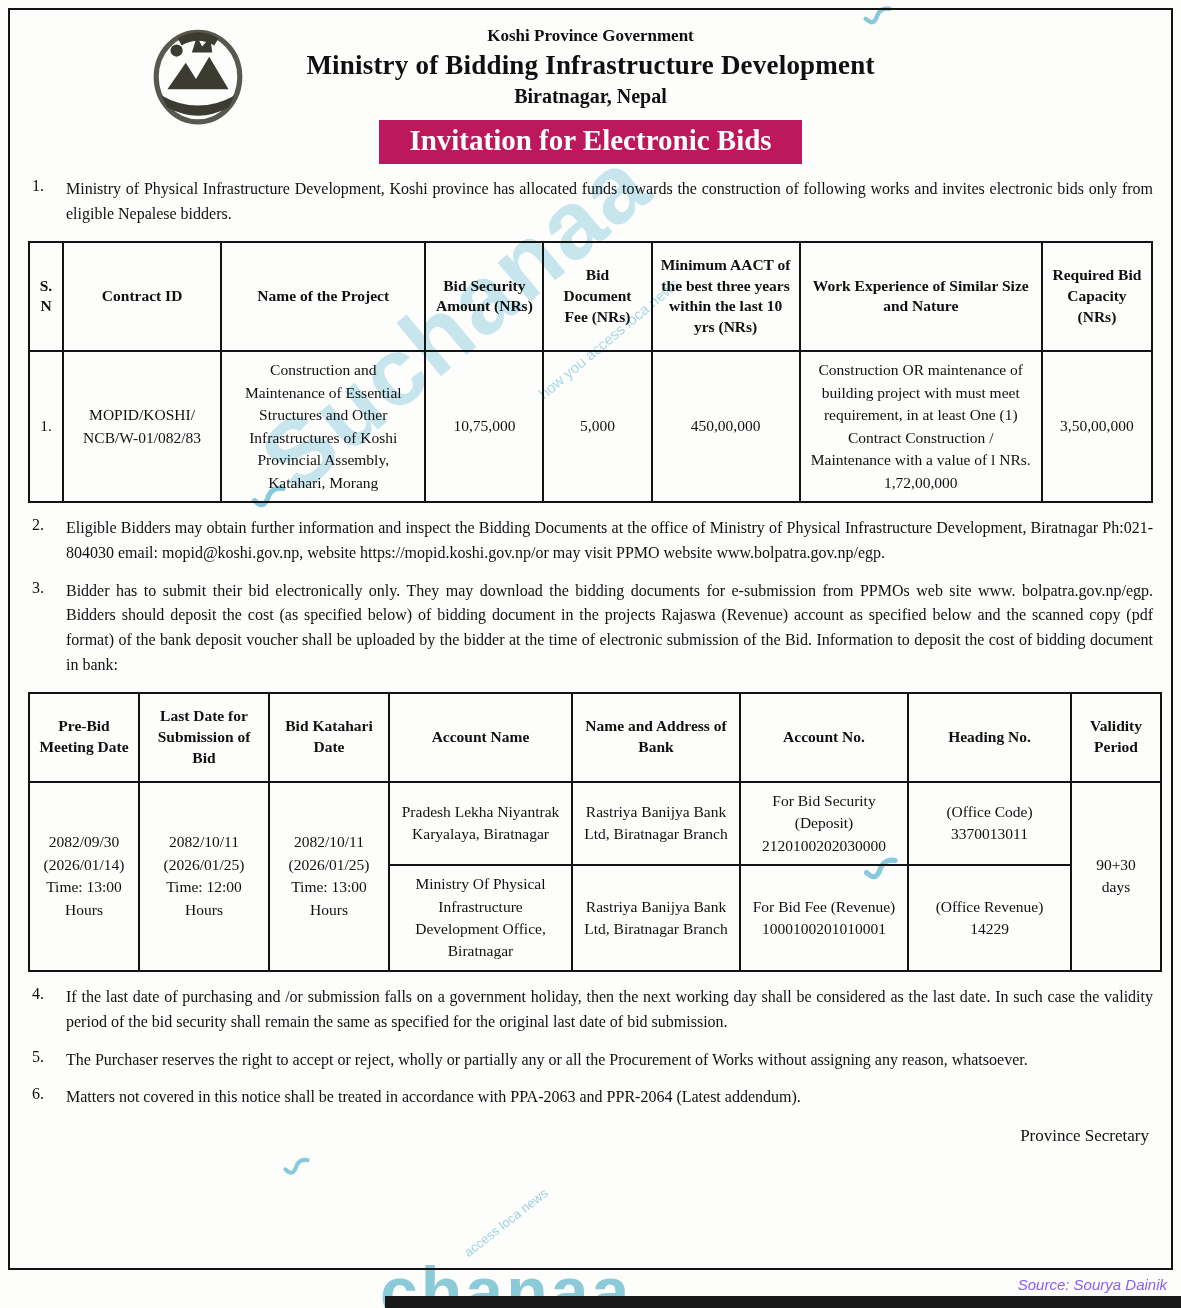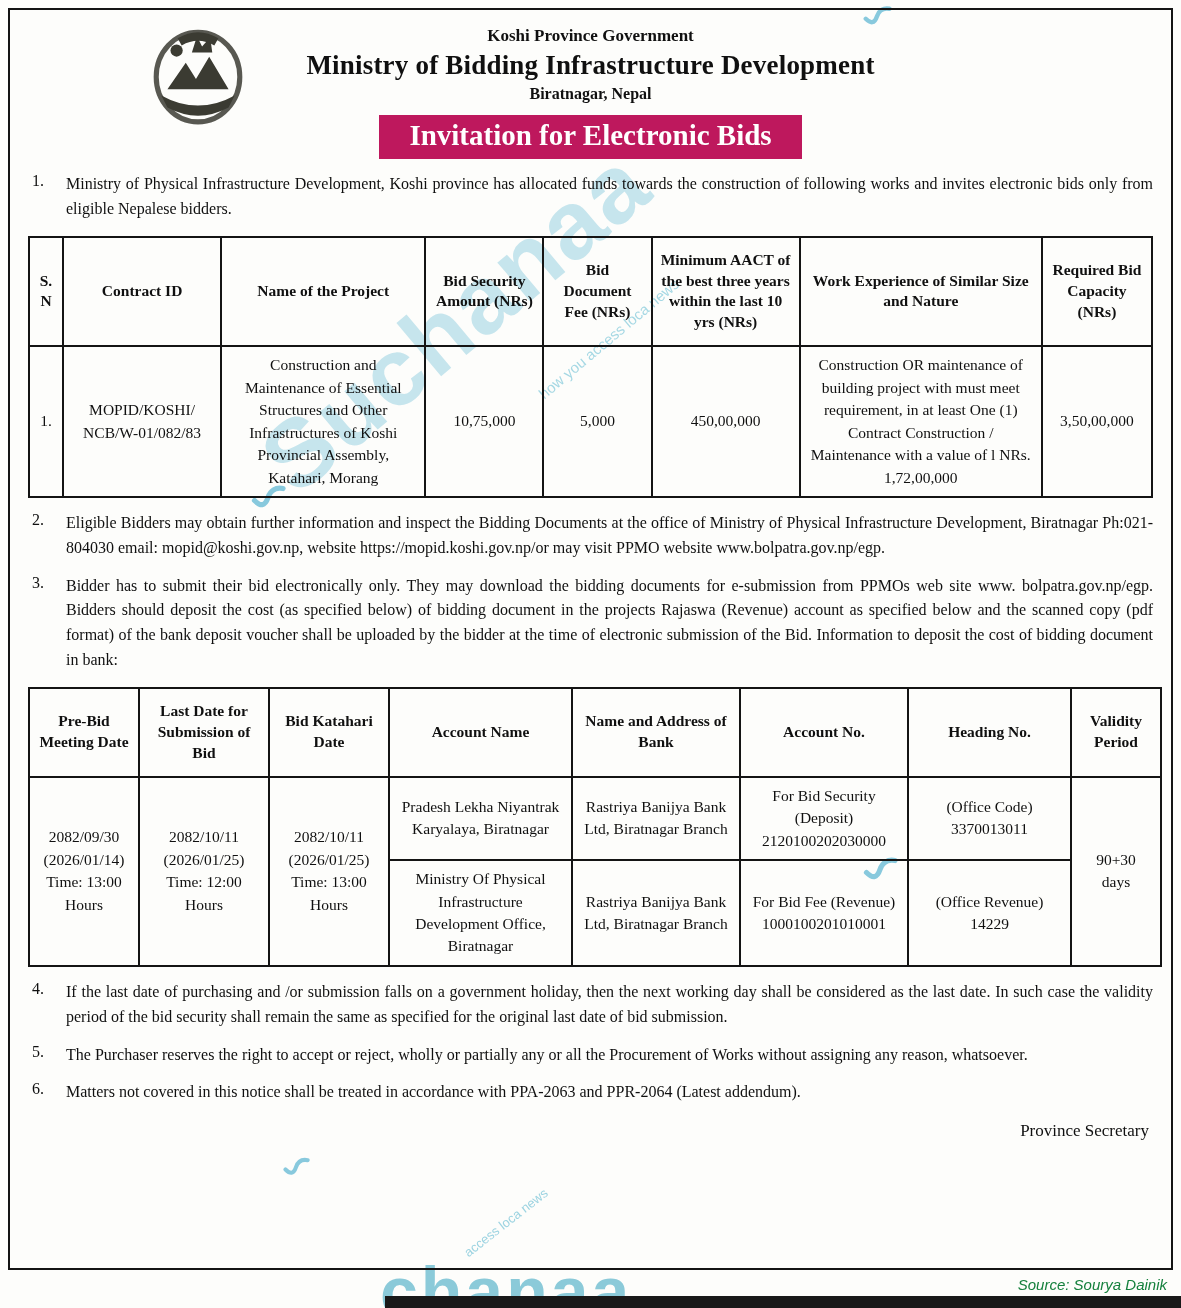--- a/index.html
+++ b/index.html
@@ -6,40 +6,40 @@
   html,body { background:#ffffff; }
   body { font-family:"Liberation Serif", serif; color:#101010; }
   .page { position:relative; width:1181px; height:1308px; background:#fdfdfb; overflow:hidden; margin:0 auto; }
   .frame { position:absolute; left:8px; top:8px; width:1165px; height:1262px; border:2px solid #141414; padding:10px 18px 8px 18px; background:transparent; }
 
   
   .header { position:relative; text-align:center; }
   .emblem { position:absolute; left:118px; top:2px; width:104px; height:106px; }
   .gov-line { font-weight:bold; font-size:17px; padding-top:6px; }
   .ministry-line { font-weight:bold; font-size:27px; margin-top:4px; letter-spacing:.2px; }
-  .loc-line { font-weight:bold; font-size:16px; margin-top:4px; }
+  .loc-line { font-weight:bold; font-size:20px; margin-top:4px; }
   .banner-wrap { margin-top:12px; }
   .banner { display:inline-block; background:#be185d; color:#ffffff; font-weight:bold; font-size:29px; padding:4px 30px 7px 30px; }
   .pub-line { font-weight:bold; font-size:16px; margin-top:14px; }
   .pub-line sup { font-size:10px; }
 
   
   .item { display:flex; margin-top:13px; }
   .item .num { width:38px; flex:0 0 38px; font-size:16px; padding-left:4px; }
   .item .txt { flex:1; font-size:16px; line-height:1.55; text-align:justify; }
 
   
   table { width:100%; border-collapse:collapse; table-layout:fixed; margin-top:14px; }
   table, th, td { border:2px solid #141414; }
   th { font-weight:bold; font-size:15.5px; text-align:center; vertical-align:middle; padding:12px 6px; line-height:1.35; }
   td { font-size:15.5px; text-align:center; vertical-align:middle; padding:7px 8px; line-height:1.45; word-wrap:break-word; }
 
   .signature { text-align:right; font-weight:normal; font-size:17px; margin-top:16px; padding-right:4px; }
 
-  .source-credit { position:absolute; right:14px; top:1276px; font-family:"Liberation Sans", sans-serif; font-style:italic; font-size:15px; color:#15803d; }
+  .source-credit { position:absolute; right:14px; top:1276px; font-family:"Liberation Sans", sans-serif; font-style:italic; font-size:15px; color:#8b5cf6; }
 
   
   .wm-main { position:absolute; left:240px; top:430px; transform:rotate(-40deg); transform-origin:left top;
              font-family:"Liberation Sans", sans-serif; font-weight:bold; font-size:96px;
              color:rgba(58,170,200,.28); letter-spacing:2px; pointer-events:none; }
   .wm-tagline { position:absolute; left:520px; top:330px; transform:rotate(-40deg);
              font-family:"Liberation Sans", sans-serif; font-size:15px; color:rgba(58,170,200,.45); pointer-events:none; }
   .wm-bottom { position:absolute; left:380px; top:1252px; font-family:"Liberation Sans", sans-serif; font-weight:bold;
              font-size:68px; color:rgba(45,160,190,.55); letter-spacing:3px; pointer-events:none; }
   .wm-tagline2 { position:absolute; left:455px; top:1215px; transform:rotate(-38deg);

